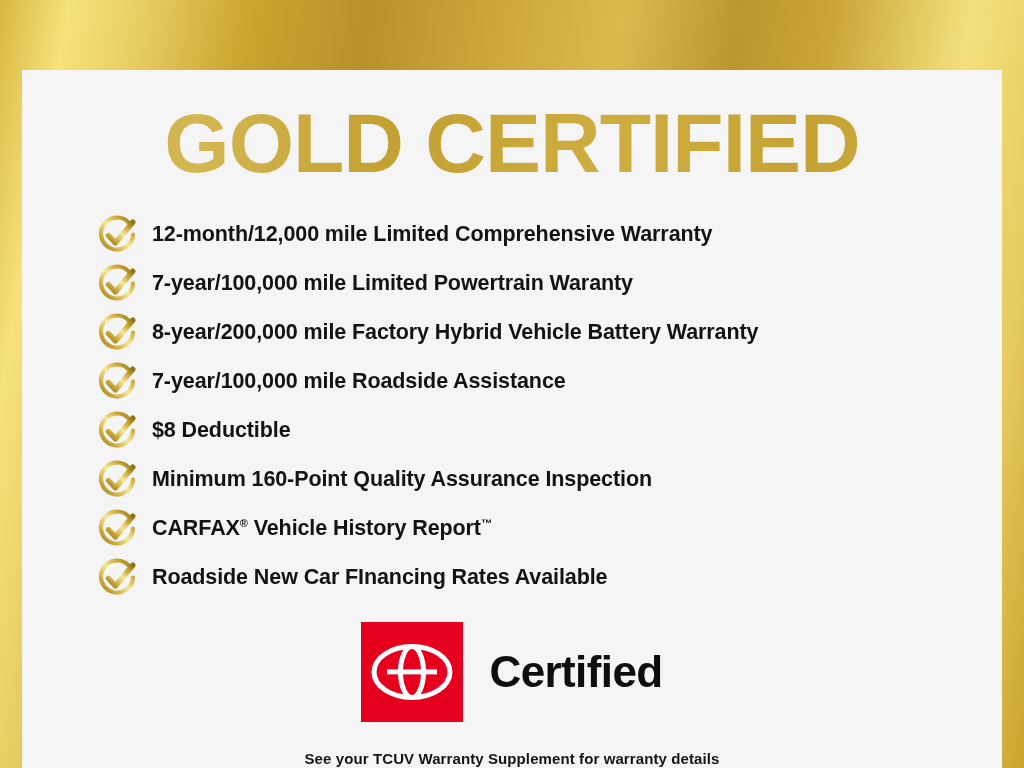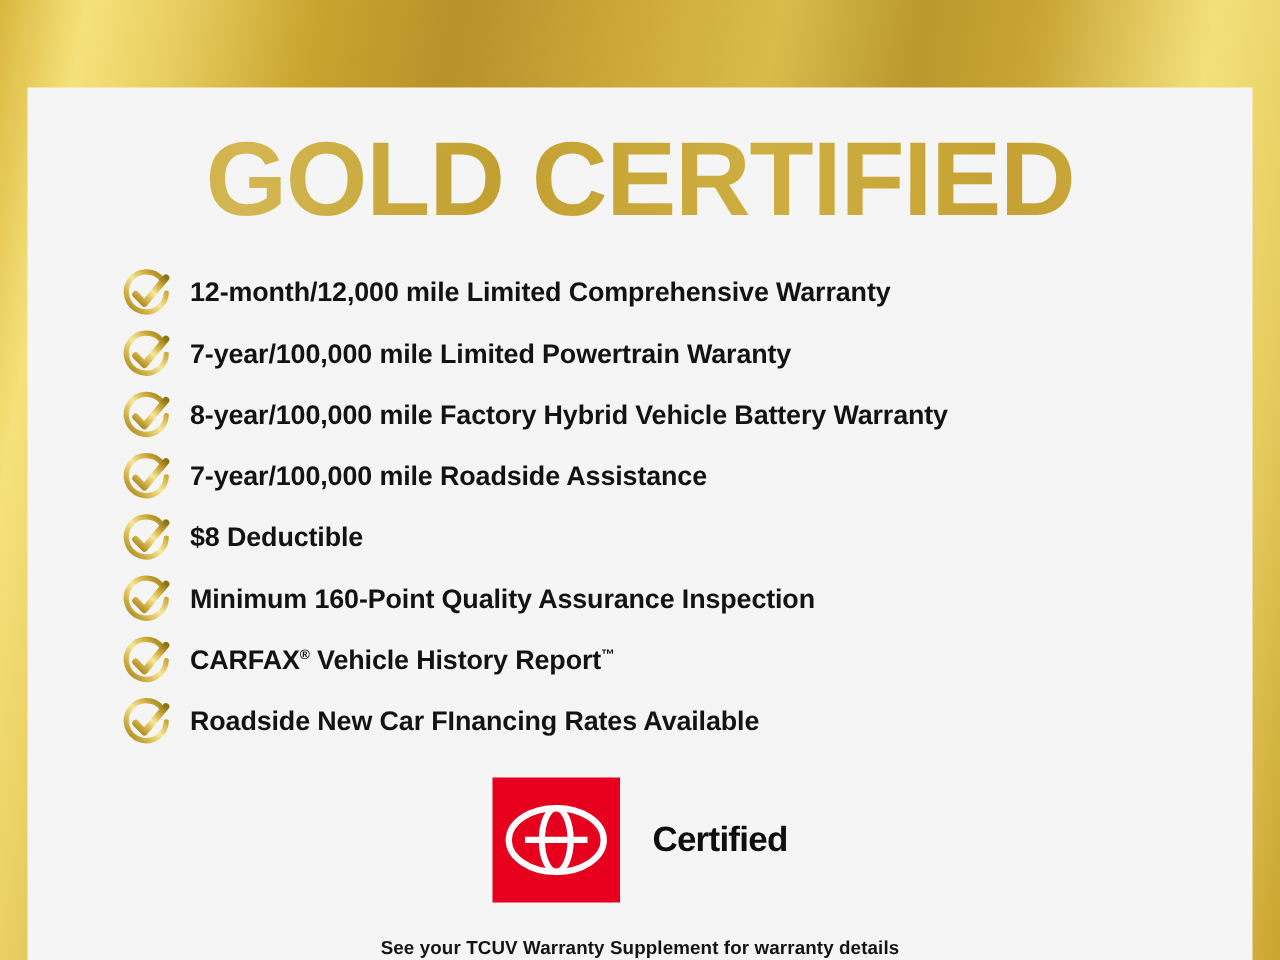--- a/index.html
+++ b/index.html
@@ -92,21 +92,21 @@
     align-items:center;
   }
   .logo-mark{
     width:102px; height:100px;
     background:#e7001e;
     display:flex; align-items:center; justify-content:center;
     flex:0 0 102px;
   }
   .logo-words{
     margin-left:26px;
-    font-size:28px;
+    font-size:44px;
     line-height:40px;
     font-weight:bold;
     color:#0e0e0e;
     letter-spacing:-0.6px;
     font-family:"Liberation Sans", sans-serif;
   }
 
   
   .disclaimer{
     position:absolute;
@@ -153,21 +153,21 @@
           <path d="M12.5 21.5 L19.5 28.8 L36.8 8.2" fill="none" stroke="url(#g1)" stroke-width="5.4" stroke-linecap="round" stroke-linejoin="round"></path>
         </svg>
         <span class="feature-text">7-year/100,000 mile Limited Powertrain Waranty</span>
       </div>
 
       <div class="feature">
         <svg class="check-icon" viewBox="0 0 44 42">
           <path d="M33.5 9.5 A16 16 0 1 0 37 20.5" fill="none" stroke="url(#g1)" stroke-width="4.2" stroke-linecap="round"></path>
           <path d="M12.5 21.5 L19.5 28.8 L36.8 8.2" fill="none" stroke="url(#g1)" stroke-width="5.4" stroke-linecap="round" stroke-linejoin="round"></path>
         </svg>
-        <span class="feature-text">8-year/100,000 mile Factory Hybrid Vehicle Battery Warranty</span>
+        <span class="feature-text">8-year/200,000 mile Factory Hybrid Vehicle Battery Warranty</span>
       </div>
 
       <div class="feature">
         <svg class="check-icon" viewBox="0 0 44 42">
           <path d="M33.5 9.5 A16 16 0 1 0 37 20.5" fill="none" stroke="url(#g1)" stroke-width="4.2" stroke-linecap="round"></path>
           <path d="M12.5 21.5 L19.5 28.8 L36.8 8.2" fill="none" stroke="url(#g1)" stroke-width="5.4" stroke-linecap="round" stroke-linejoin="round"></path>
         </svg>
         <span class="feature-text">7-year/100,000 mile Roadside Assistance</span>
       </div>
 

